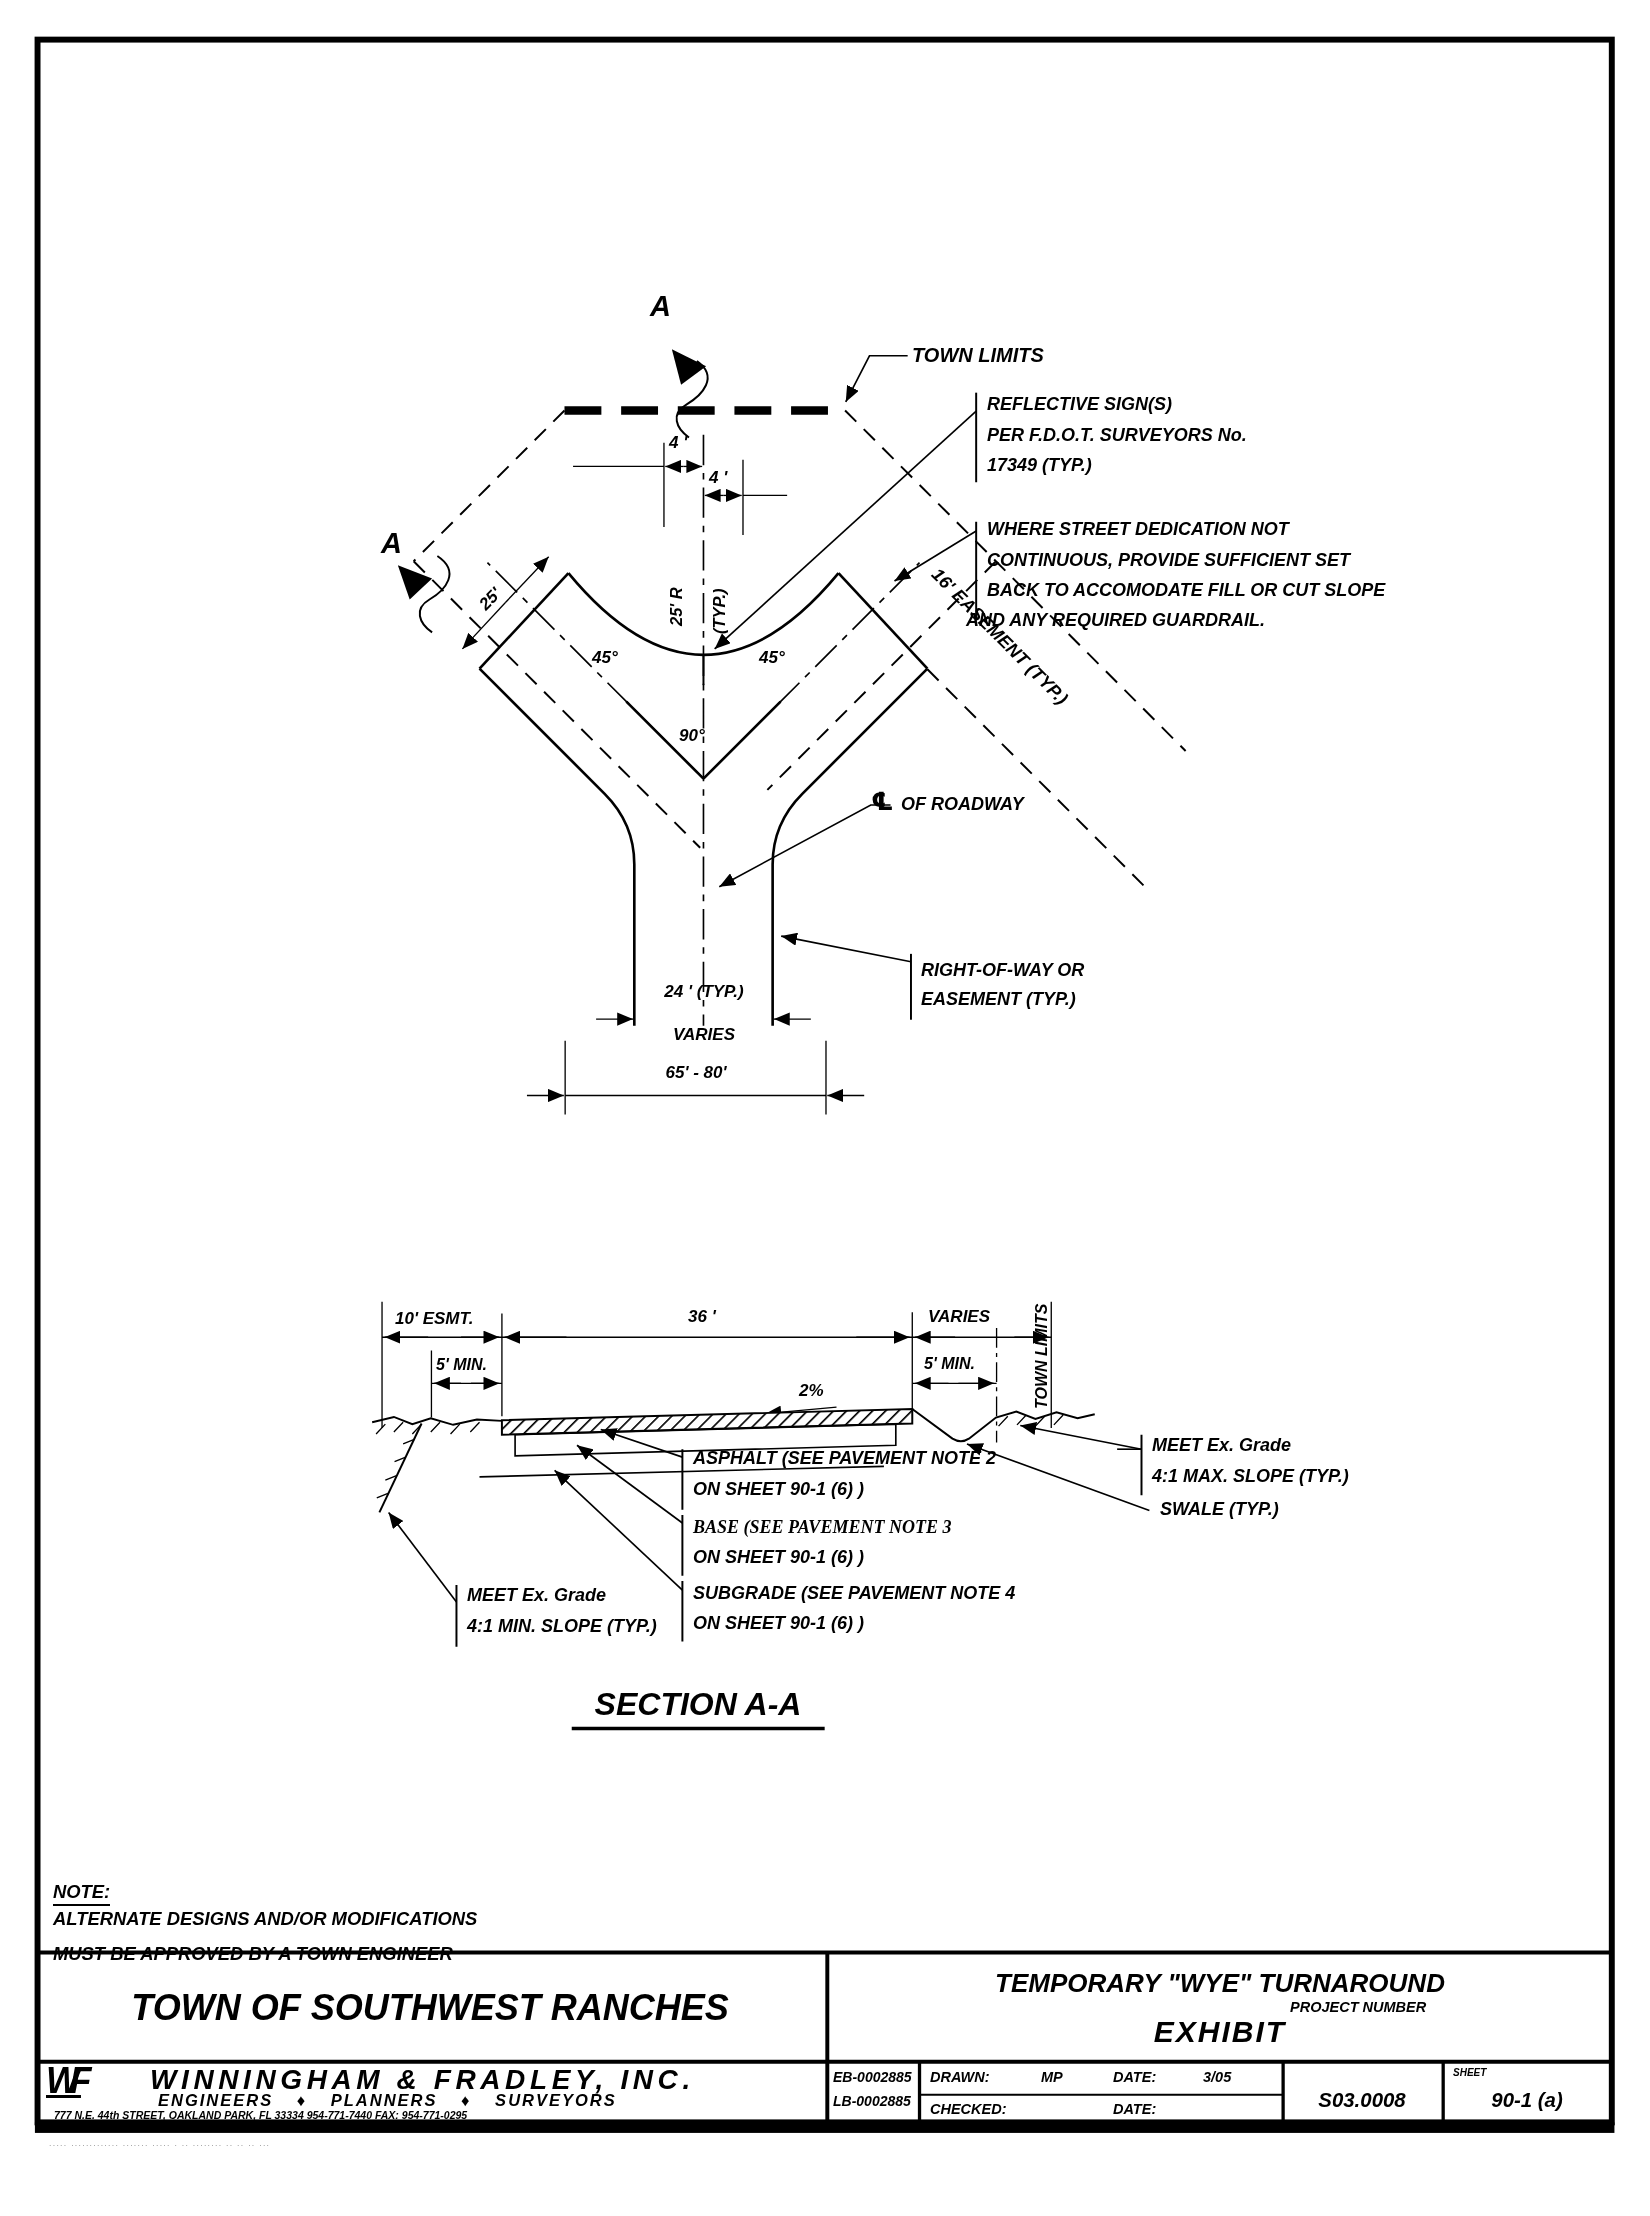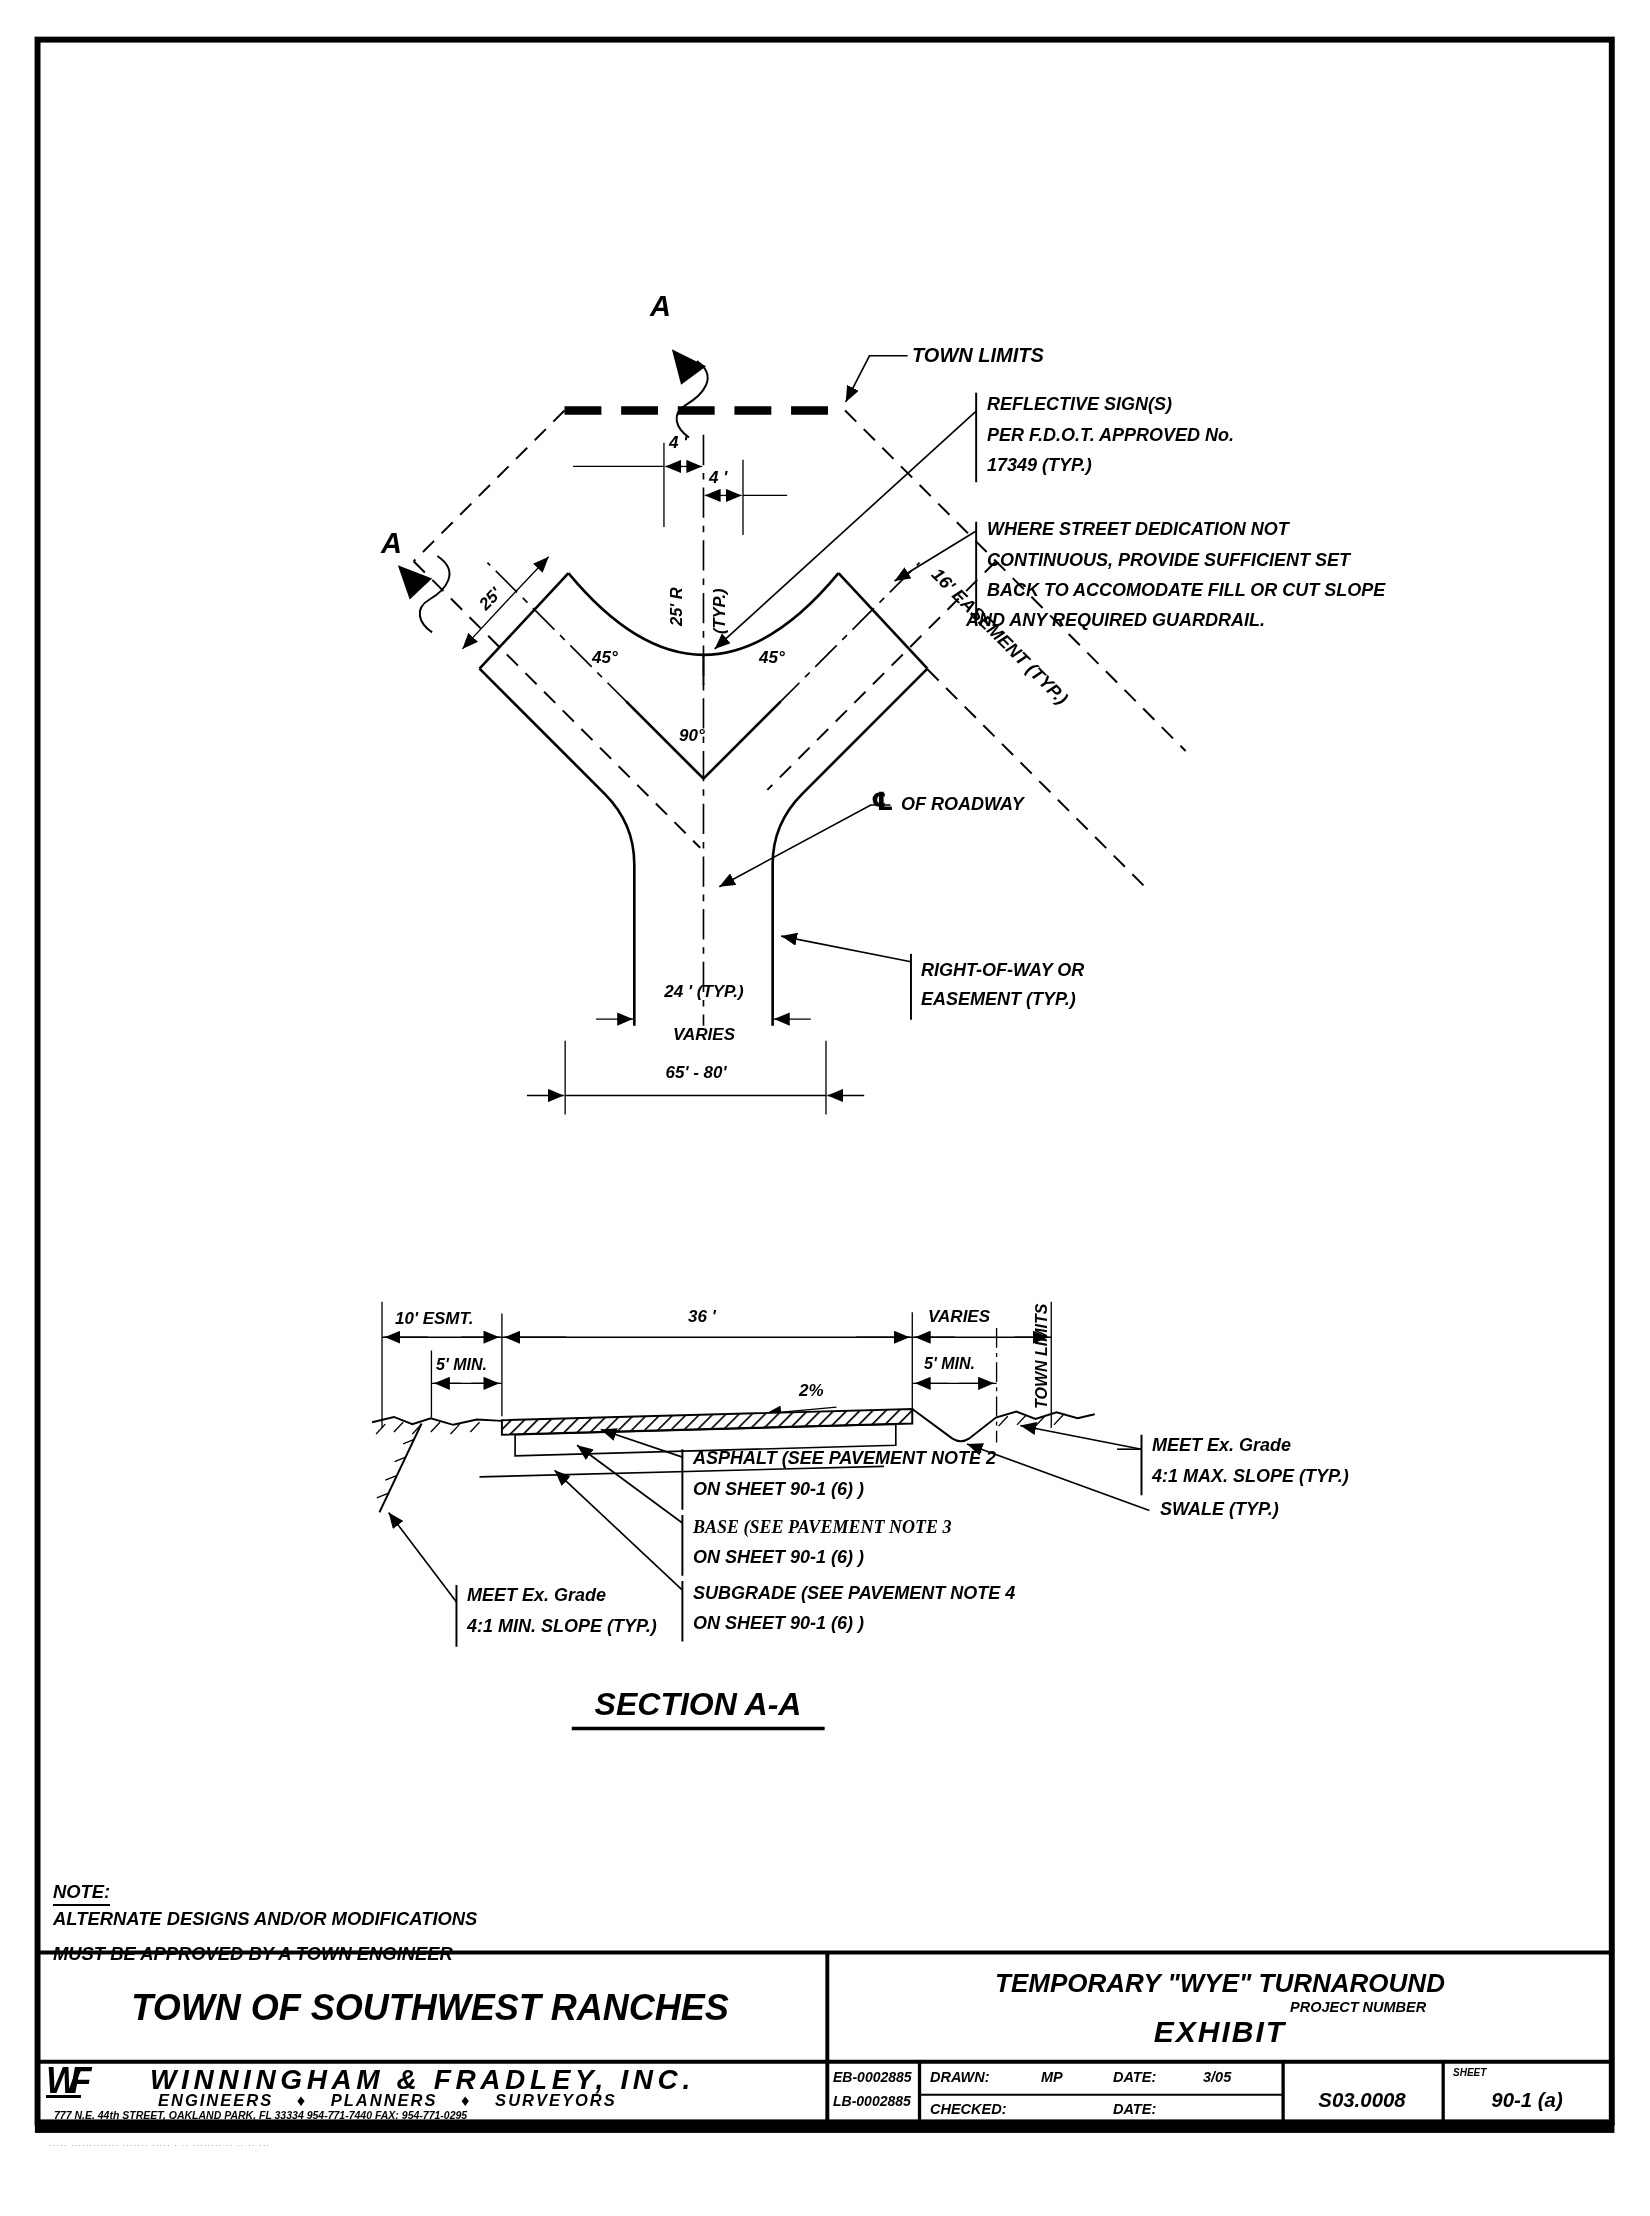--- a/index.html
+++ b/index.html
@@ -156,21 +156,21 @@
       <path d="M1396 3180 H1948" stroke-width="3"></path>
     </g>
   </svg>
 
   <div class="lbl" style="left:650px;top:291px;font-size:29px;">A</div>
   <div class="lbl" style="left:381px;top:528px;font-size:29px;">A</div>
 
   <div class="lbl" style="left:912px;top:344px;font-size:20px;">TOWN LIMITS</div>
 
   <div class="lbl" style="left:987px;top:395px;font-size:18px;">REFLECTIVE SIGN(S)</div>
-  <div class="lbl" style="left:987px;top:426px;font-size:18px;">PER F.D.O.T.  APPROVED No.</div>
+  <div class="lbl" style="left:987px;top:426px;font-size:18px;">PER F.D.O.T.  SURVEYORS No.</div>
   <div class="lbl" style="left:987px;top:456px;font-size:18px;">17349 (TYP.)</div>
 
   <div class="lbl" style="left:987px;top:520px;font-size:18px;">WHERE STREET DEDICATION NOT</div>
   <div class="lbl" style="left:987px;top:551px;font-size:18px;">CONTINUOUS,  PROVIDE SUFFICIENT SET</div>
   <div class="lbl" style="left:987px;top:581px;font-size:18px;">BACK TO ACCOMODATE FILL OR CUT SLOPE</div>
   <div class="lbl" style="left:966px;top:611px;font-size:18px;">AND ANY REQUIRED GUARDRAIL.</div>
 
   <div class="lbl rot45" style="left:941px;top:565px;font-size:18px;">16' EASEMENT (TYP.)</div>
 
   <div class="lbl cl-sym" style="left:871px;top:788px;font-size:25px;">℄</div>

